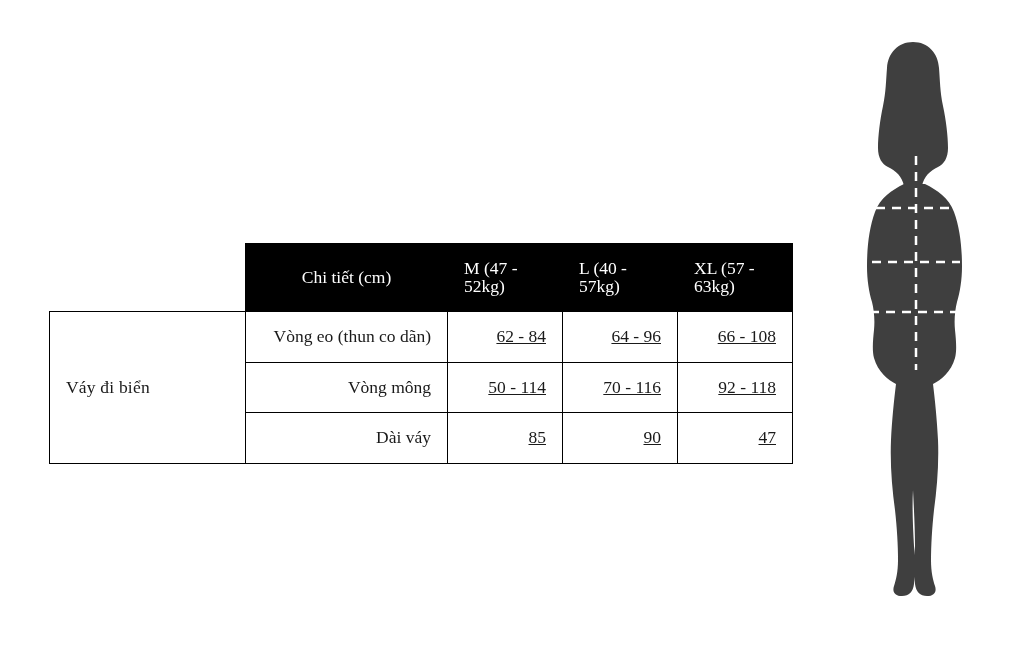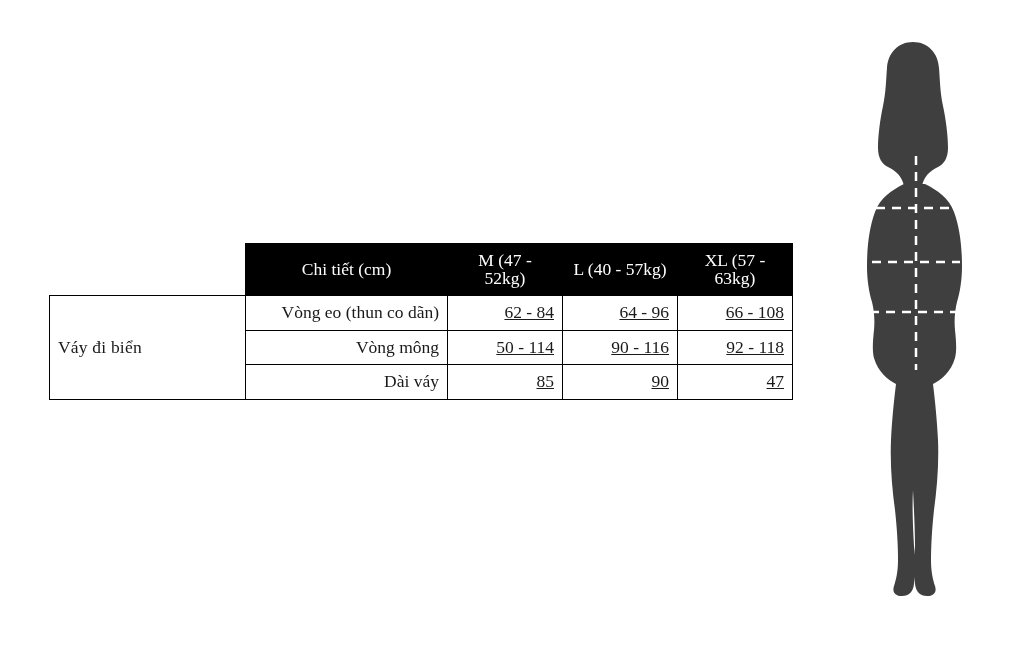--- a/index.html
+++ b/index.html
@@ -19,21 +19,21 @@
   
   #size-chart {
     position: absolute;
     left: 49px;
     top: 243px;
     border-collapse: collapse;
     background: #fff;
   }
   #size-chart td, #size-chart th {
     border: 1px solid #000;
-    padding: 8px;
+    padding: 16px;
     margin: 0;
     font-weight: normal;
     font-size: 17.5px;
     line-height: 1;
     box-sizing: border-box;
     height: 24px;
     vertical-align: middle;
   }
 
   
@@ -41,21 +41,21 @@
     width: 196px;
     text-align: left;
     font-size: 17.5px;
     letter-spacing: .2px;
   }
 
   
   .hdr {
     background: #000;
     color: #fff;
-    text-align: center;
+    text-align: left;
     border-color: #000 !important;
   }
   .hdr.detail {
     width: 202px;
     text-align: center;
   }
   .hdr.sz { width: 115px; }
 
   .lbl {
     width: 202px;
@@ -99,21 +99,21 @@
   <tr>
     <td class="product-cell" rowspan="3">Váy đi biển</td>
     <td class="lbl">Vòng eo (thun co dãn)</td>
     <td class="val">62 - 84</td>
     <td class="val">64 - 96</td>
     <td class="val">66 - 108</td>
   </tr>
   <tr>
     <td class="lbl">Vòng mông</td>
     <td class="val">50 - 114</td>
-    <td class="val">90 - 116</td>
+    <td class="val">70 - 116</td>
     <td class="val">92 - 118</td>
   </tr>
   <tr>
     <td class="lbl">Dài váy</td>
     <td class="val">85</td>
     <td class="val">90</td>
     <td class="val">47</td>
   </tr>
 </tbody>
   </table>

